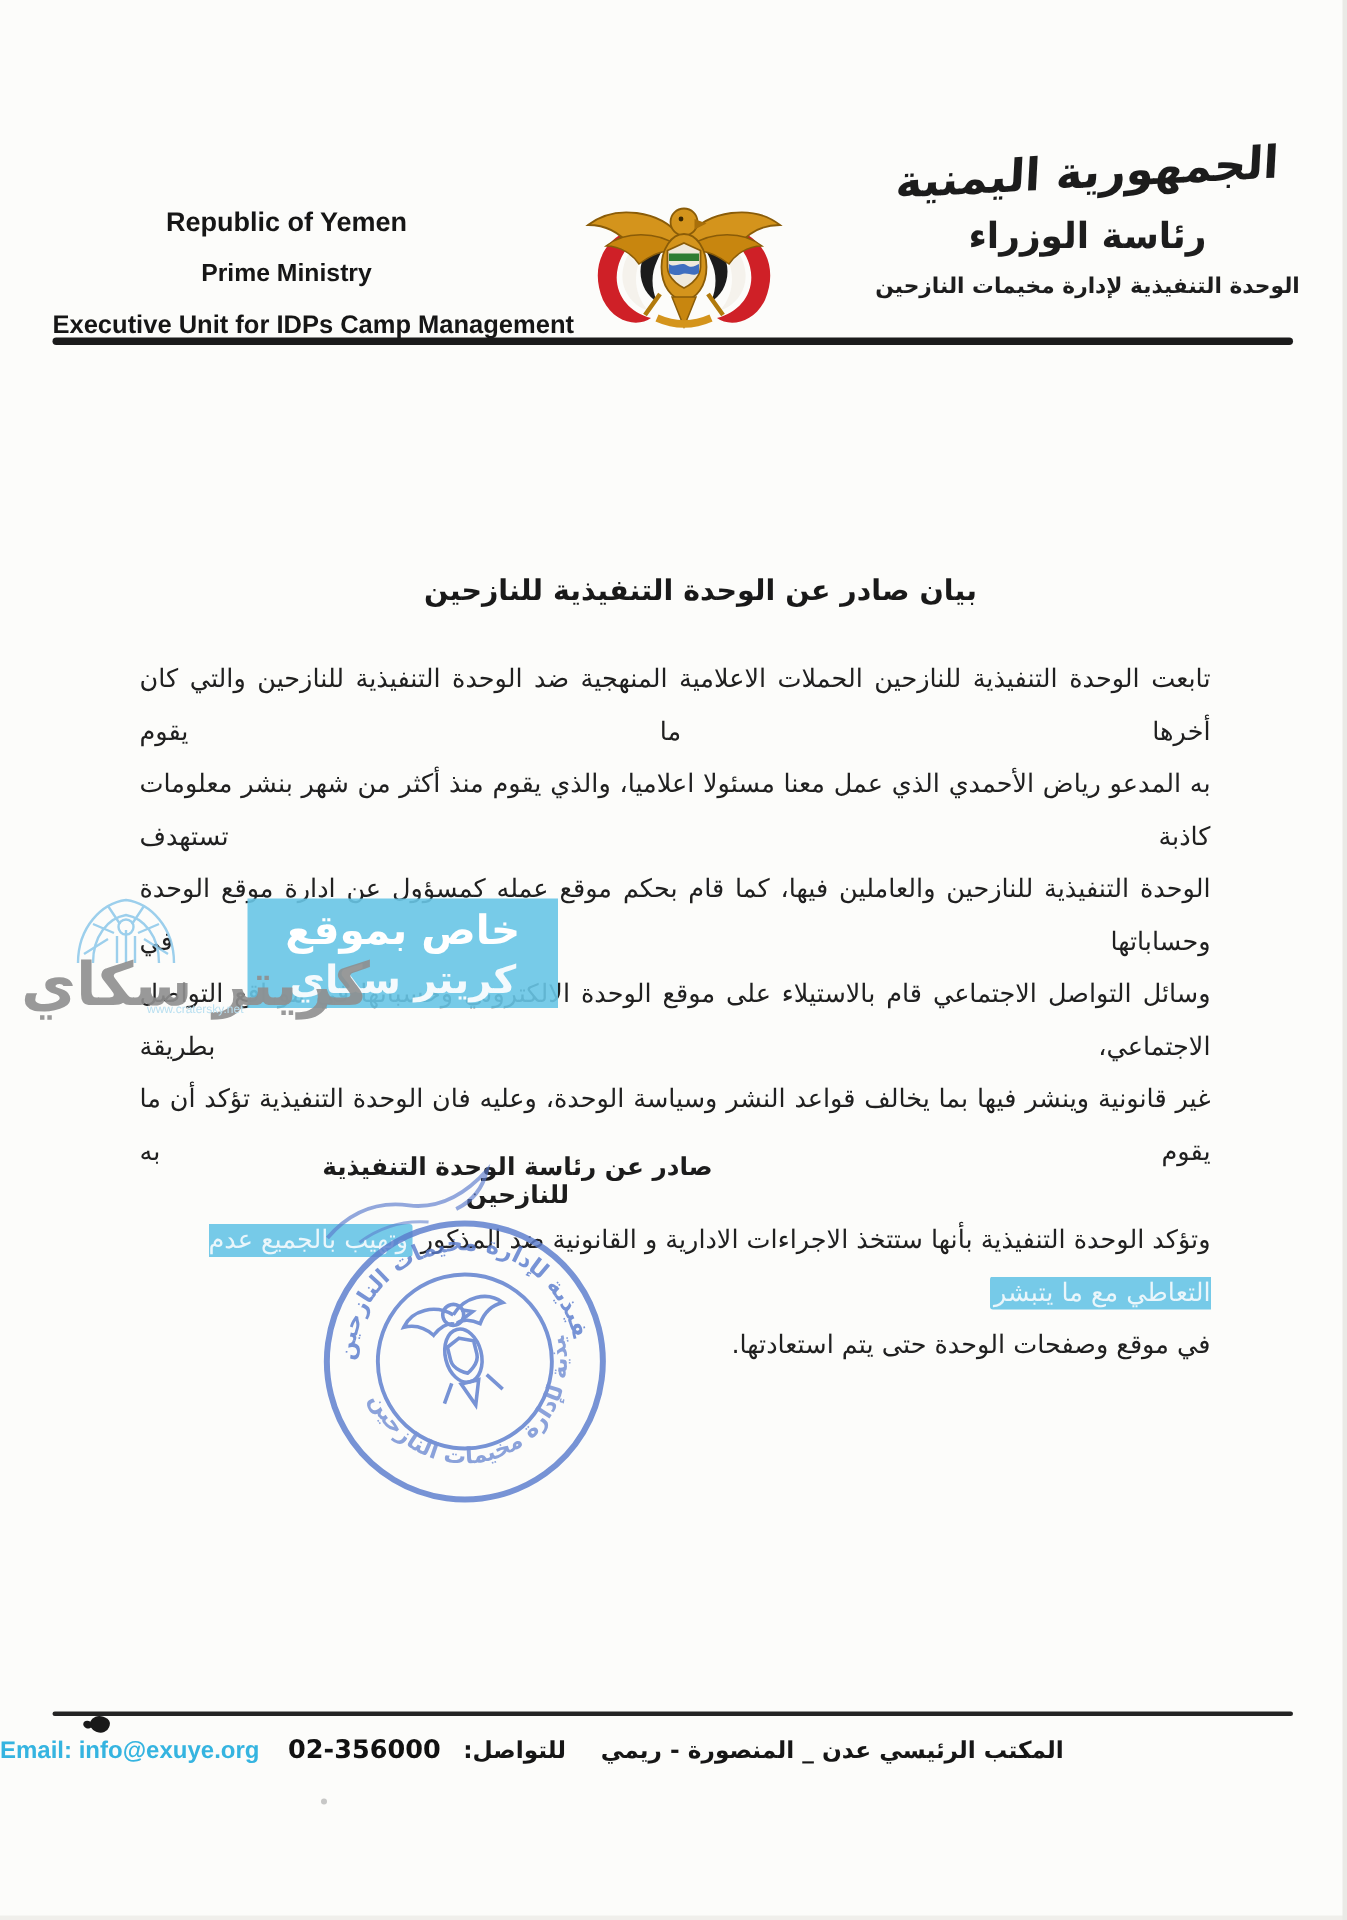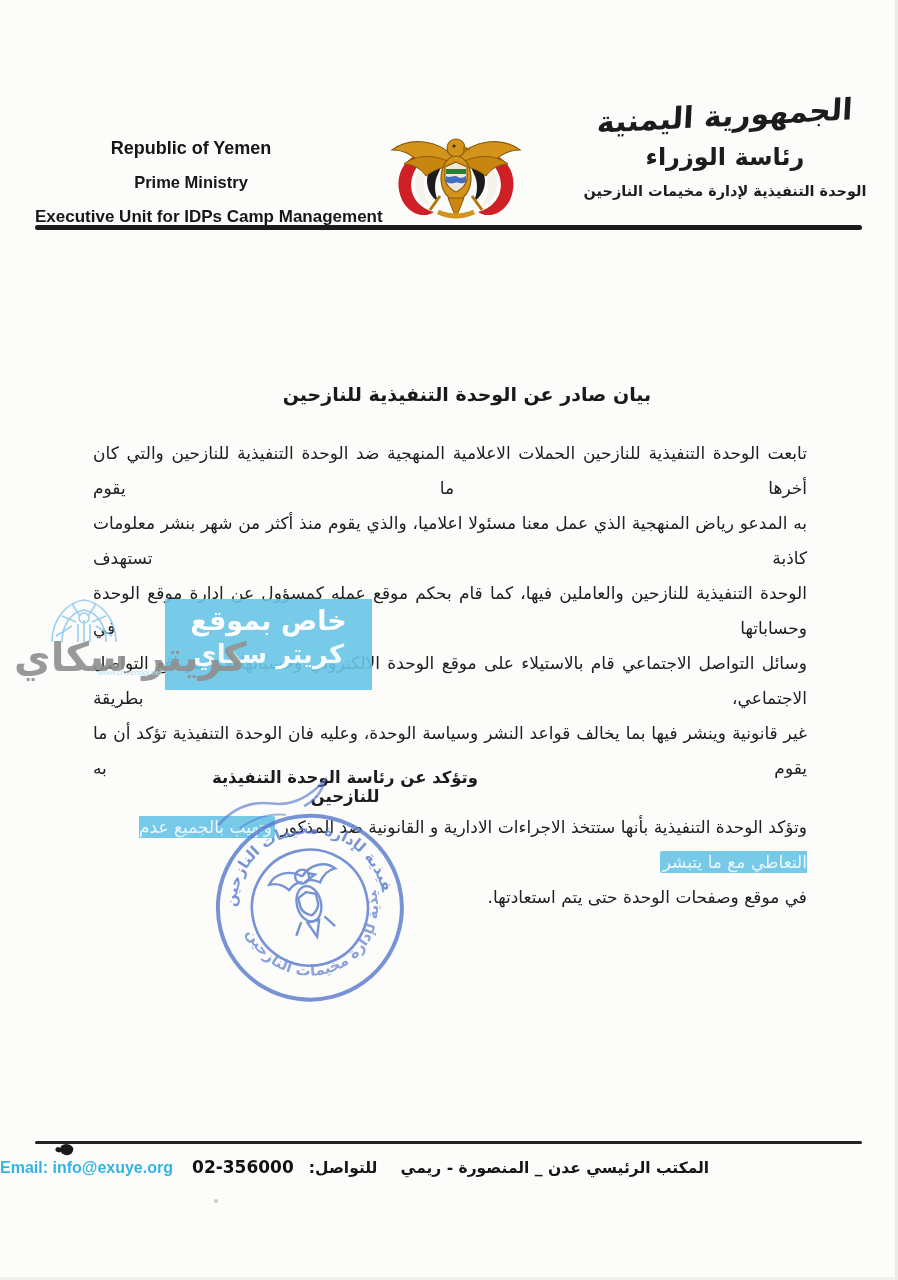--- a/index.html
+++ b/index.html
@@ -34,21 +34,21 @@
 
   
   .body-block{position:absolute;left:93px;top:436px;width:714px;direction:rtl;
     font-size:17px;font-weight:400;color:#202020;}
   .body-block .bl{line-height:35px;text-align:justify;text-align-last:justify;}
   .body-block .bl.last{text-align:right;text-align-last:right;}
   .p2{margin-top:24px;}
   .hl{background:rgba(106,198,230,.92);color:#eaf6fb;padding:1px 3px;border-radius:2px;}
 
   
-  .wm-box{position:absolute;left:165px;top:599px;width:207px;height:91px;
+  .wm-box{position:absolute;left:165px;top:599px;width:207px;height:73px;
     background:rgba(104,197,229,.9);z-index:5;text-align:center;direction:rtl;color:#ffffff;}
   .wm-box .w1{font-size:27px;font-weight:bold;margin-top:6px;}
   .wm-box .w2{font-size:26px;font-weight:bold;margin-top:3px;opacity:.92;}
   .wm-logo{position:absolute;left:42px;top:590px;width:84px;height:62px;z-index:4;opacity:.85;}
   .wm-word{position:absolute;left:14px;top:634px;width:280px;z-index:6;direction:rtl;text-align:left;
     font-size:40px;font-weight:bold;color:#8f8f8f;opacity:.9;letter-spacing:0;}
   .wm-url{position:absolute;left:98px;top:668px;z-index:7;font-size:8px;color:#b8dff0;
     font-family:"Liberation Sans",sans-serif;}
 
   
@@ -120,21 +120,21 @@
     <div class="l2">رئاسة الوزراء</div>
     <div class="l3">الوحدة التنفيذية لإدارة مخيمات النازحين</div>
   </div>
 
   <div class="rule-top"></div>
 
   <div class="doc-title">بيان صادر عن الوحدة التنفيذية للنازحين</div>
 
   <div class="body-block">
     <div class="bl">تابعت الوحدة التنفيذية للنازحين الحملات الاعلامية المنهجية ضد الوحدة التنفيذية للنازحين والتي كان أخرها ما يقوم</div>
-    <div class="bl">به المدعو رياض المنهجية الذي عمل معنا مسئولا اعلاميا، والذي يقوم منذ أكثر من شهر بنشر معلومات كاذبة تستهدف</div>
+    <div class="bl">به المدعو رياض الأحمدي الذي عمل معنا مسئولا اعلاميا، والذي يقوم منذ أكثر من شهر بنشر معلومات كاذبة تستهدف</div>
     <div class="bl">الوحدة التنفيذية للنازحين والعاملين فيها، كما قام بحكم موقع عمله كمسؤول عن ادارة موقع الوحدة وحساباتها في</div>
     <div class="bl">وسائل التواصل الاجتماعي قام بالاستيلاء على موقع الوحدة الالكتروني وحسباتها في مو اقع التواصل الاجتماعي، بطريقة</div>
     <div class="bl">غير قانونية وينشر فيها بما يخالف قواعد النشر وسياسة الوحدة، وعليه فان الوحدة التنفيذية تؤكد أن ما يقوم به</div>
     <div class="bl last p2">
       <span>وتؤكد الوحدة التنفيذية بأنها ستتخذ الاجراءات الادارية و القانونية ضد المذكور</span>
       <span class="hl">وتهيب بالجميع عدم التعاطي مع ما يتبشر</span>
     </div>
     <div class="bl last">في موقع وصفحات الوحدة حتى يتم استعادتها.</div>
   </div>
 
@@ -149,21 +149,21 @@
   </svg>
   <div class="wm-word">كريتر سكاي</div>
   <div class="wm-url">www.cratersky.net</div>
 
   <div class="wm-box">
     <div class="w1">خاص بموقع</div>
     <div class="w2">كريتر سكاي</div>
   </div>
 
   <div class="sig">
-    <div class="s1">وتؤكد عن رئاسة الوحدة التنفيذية للنازحين</div>
+    <div class="s1">صادر عن رئاسة الوحدة التنفيذية للنازحين</div>
   </div>
 
   <svg class="stamp" viewBox="0 0 218 232">
     <defs>
       <path id="ringTop" d="M35,128 a74,74 0 0 1 148,0"></path>
       <path id="ringBot" d="M41,128 a68,68 0 0 0 136,0"></path>
     </defs>
     <g stroke="#5b7ccd" fill="none">
 
       <path d="M40,26 q28,-20 58,-8 q26,10 56,-10 q-8,16 -26,20" stroke-width="2.6" opacity=".8"></path>

